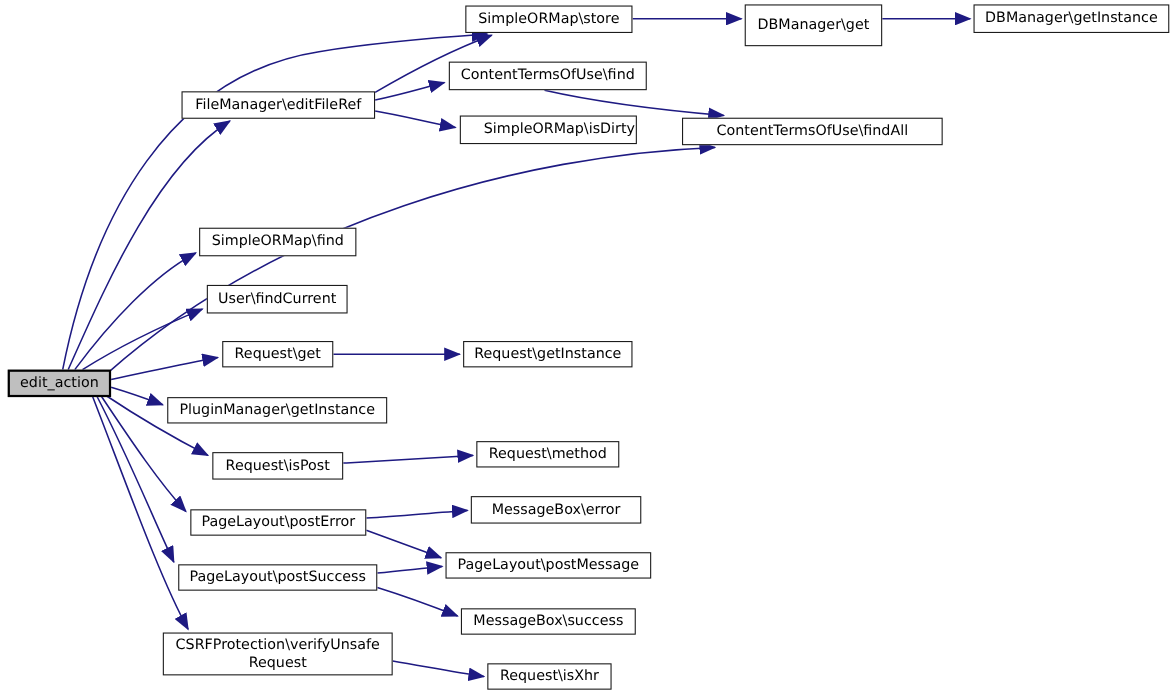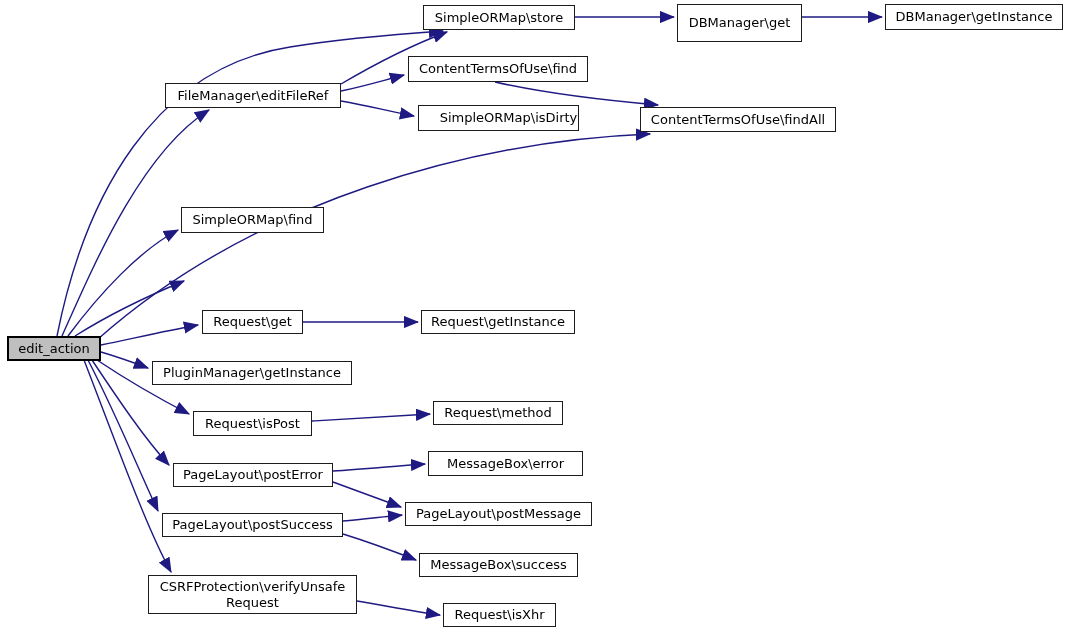--- a/index.html
+++ b/index.html
@@ -85,28 +85,31 @@
   </div>
 
   <div class="node" style="left:408px;top:56px;width:180px;height:26px;">
     <span>ContentTermsOfUse\find</span>
   </div>
 
   <div class="node" style="left:418px;top:105px;width:161px;height:26px;padding-left:20px;">
     <span>SimpleORMap\isDirty</span>
   </div>
 
-  <div class="node" style="left:640px;top:107px;width:196px;height:25px;align-items:center;">
+  <div class="node" style="left:620px;top:107px;width:237px;height:25px;align-items:center;">
     <span>ContentTermsOfUse\findAll</span>
   </div>
 
   <div class="node" style="left:181px;top:207px;width:143px;height:26px;">
     <span>SimpleORMap\find</span>
   </div>
 
+  <div class="node" style="left:188px;top:259px;width:128px;height:26px;">
+    <span>User\findCurrent</span>
+  </div>
 
   <div class="node" style="left:202px;top:310px;width:101px;height:24px;">
     <span>Request\get</span>
   </div>
 
   <div class="node" style="left:421px;top:310px;width:154px;height:24px;">
     <span>Request\getInstance</span>
   </div>
 
   <div class="node" style="left:152px;top:361px;width:200px;height:24px;">

